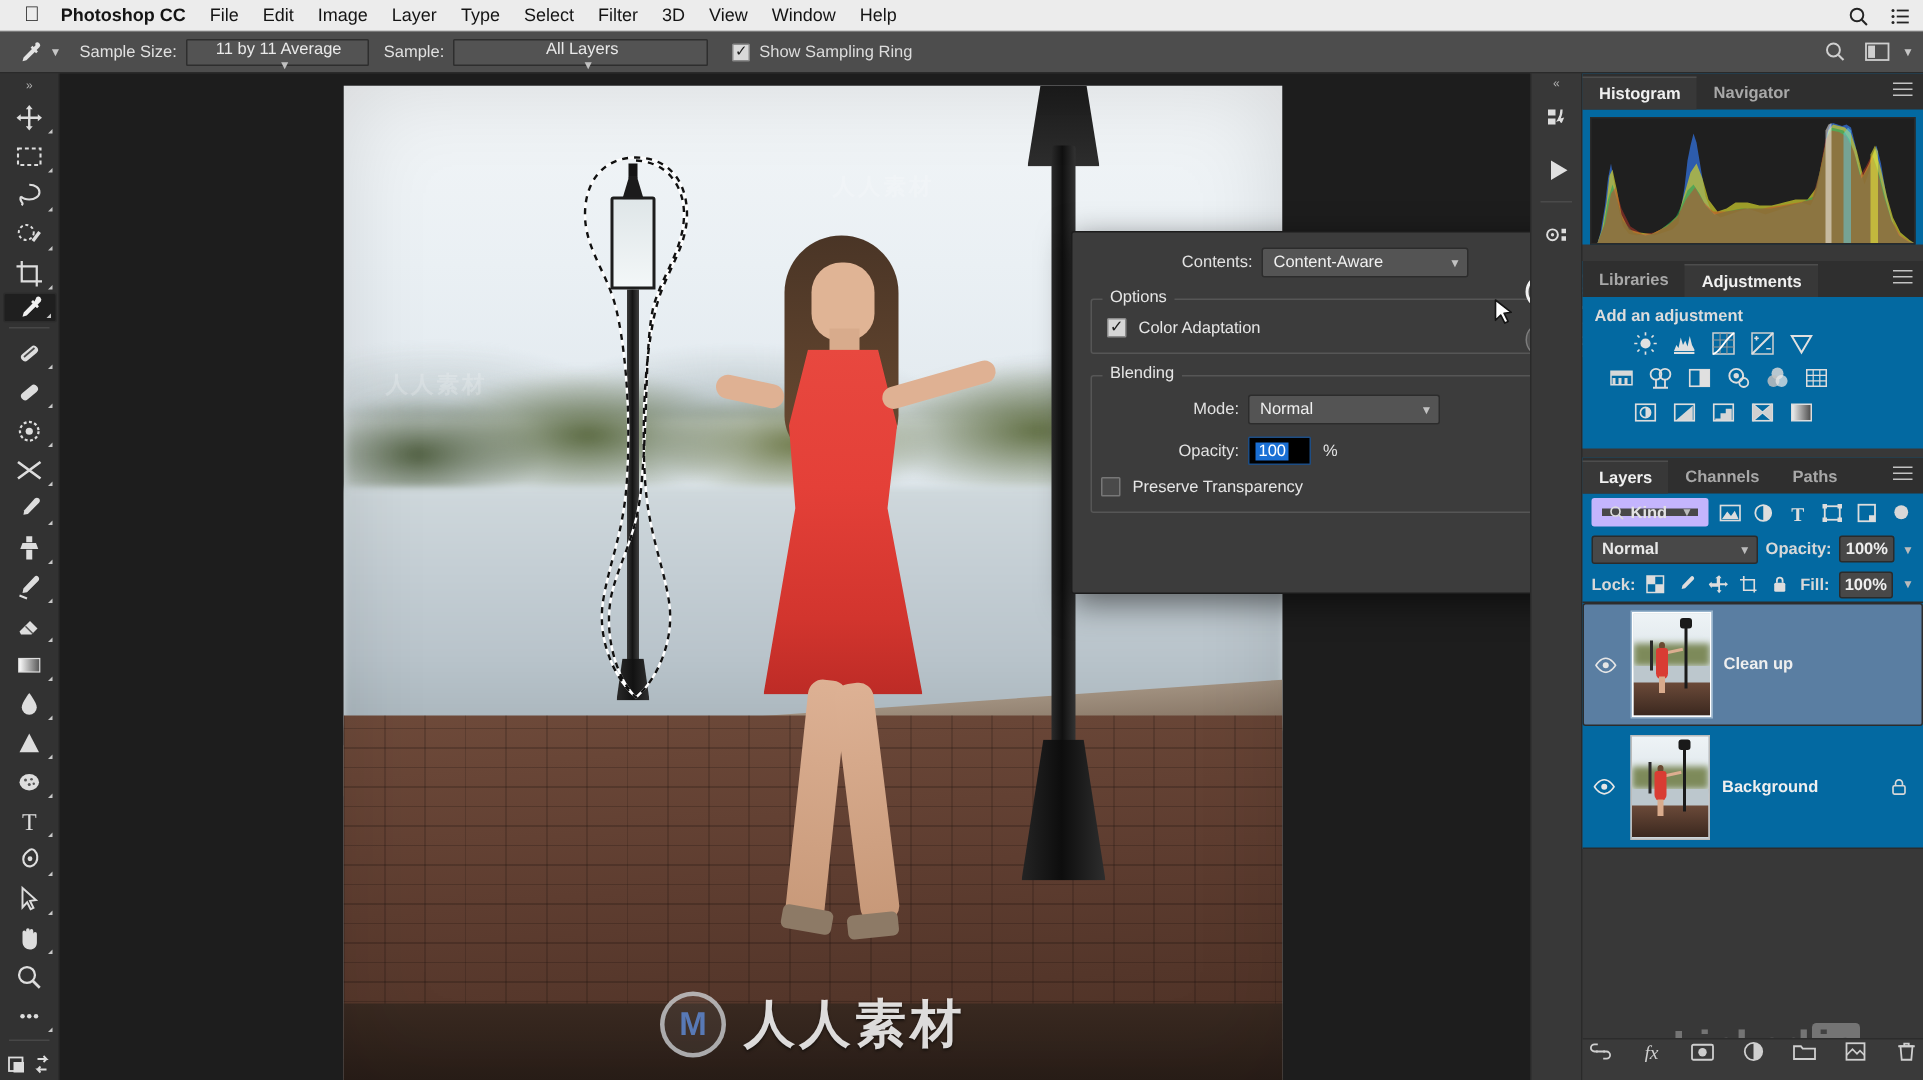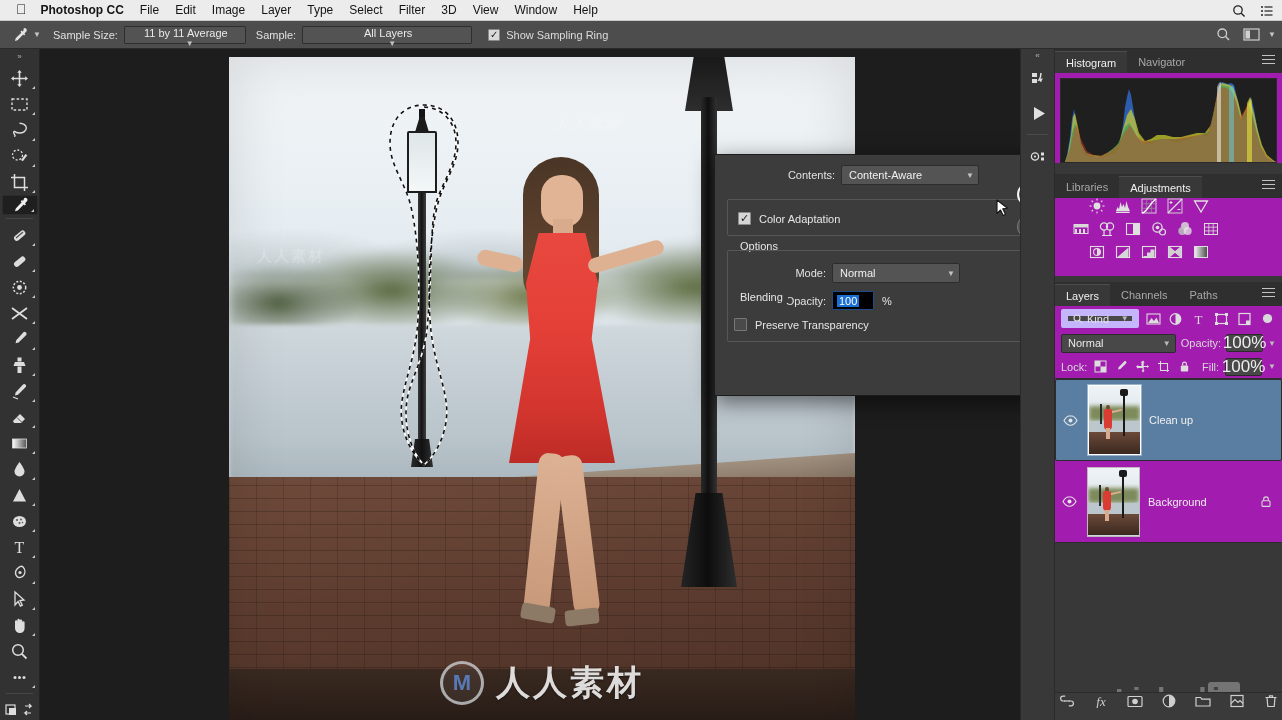--- a/index.html
+++ b/index.html
@@ -200,21 +200,21 @@
     height: 20px; display:flex; align-items:center; justify-content:space-between;
     padding: 0 4px 0 7px; color:#f0f0f0; font-size:11px;
   }
   .sel .vc { font-size: 8px; color:#c2c2c2; }
   .group {
     border: 1px solid #565656; border-radius: 2px; position: relative;
     margin-top: 14px; padding: 12px 10px 10px;
   }
   .group > .gtitle {
     position: absolute; top: -8px; left: 7px; background: #3c3c3c;
-    padding: 0 5px; color:#e6e6e6; font-size: 11px; margin-top: 48px;
+    padding: 0 5px; color:#e6e6e6; font-size: 11px;
   }
   .dcheck { display:flex; align-items:center; gap:8px; color:#e6e6e6; font-size:11px; }
   .dcbox { width:13px; height:13px; background:#d6d6d6; border:1px solid #8c8c8c;
     border-radius:1px; display:flex; align-items:center; justify-content:center;
     color:#1c1c1c; font-size:11px; line-height:1; }
   .dcbox.off { background:#4a4a4a; border-color:#777; color:transparent; }
   .opacity-field {
     width: 42px; height: 19px; background:#000000;
     border: 1px solid #1d4d84; border-radius: 1px;
     display:flex; align-items:center; padding: 0 4px; color:#fff; font-size:11px;
@@ -235,21 +235,21 @@
   .iconcol {
     position: absolute; top: 49px; left: 1020px; width: 35px; height: 671px;
     background: #383838; border-left: 1px solid #2a2a2a; border-right:1px solid #2a2a2a;
   }
   .ic-collapse { height:13px; display:flex; align-items:center; justify-content:center; color:#b4b4b4; font-size:8px; }
   .ic-item { width:35px; height: 34px; display:flex; align-items:center; justify-content:center; }
   .ic-sep { height:1px; background:#4a4a4a; margin: 4px 6px; }
 
   
   .dock { position: absolute; top: 49px; left: 1055px; width: 227px; height: 671px; background: #383838; }
-  .panel { background:#a21caf; }
+  .panel { background:#0369a1;font-weight:bold; }
   .ptabs { height: 24px; display:flex; align-items:flex-end; background:#2f2f2f; position:relative; }
   .ptab { height: 22px; padding: 0 11px; display:flex; align-items:center;
           font-size: 11px; color:#a8a8a8; }
   .ptab.active { background:#383838; color:#f0f0f0; border-top: 1px solid #4d4d4d; }
   .pmenu { position:absolute; right: 7px; top: 6px; width: 13px; height: 11px; }
   .pmenu i { display:block; height:1px; background:#c3c3c3; margin-bottom:3px; }
   .histo { margin: 5px 5px 0; height: 85px; background:#1f1f1f; border:1px solid #2a2a2a; position:relative; overflow:hidden; }
   .adj-head { padding: 7px 8px 4px; font-size: 11px; color:#dcdcdc; }
   .adj-rows { padding: 0 9px 9px; }
   .adj-row { display:flex; gap: 9px; margin-bottom: 7px; align-items:center; }
@@ -261,21 +261,21 @@
      font-size: 11px; color:#e2e2e2; }
   .kind-sel .vc { margin-left:auto; font-size:8px; color:#bbb; }
   .lf-ic { width: 17px; height: 17px; display:flex; align-items:center; justify-content:center; }
   .blend-row { height: 24px; display:flex; align-items:center; padding: 0 6px; gap: 5px; }
   .blend-sel { flex: 1 1 auto; height: 19px; background:#484848; border:1px solid #2b2b2b;
      border-radius:2px; display:flex; align-items:center; justify-content:space-between;
      padding: 0 4px 0 6px; font-size:11px; color:#e8e8e8; }
   .mini-label { font-size: 11px; color:#d8d8d8; white-space:nowrap; }
   .mini-field { width: 37px; height: 18px; background:#484848; border:1px solid #2b2b2b;
      border-radius:2px; display:flex; align-items:center; justify-content:center;
-     font-size:17px; color:#eee; }
+     font-size:11px; color:#eee; }
   .lock-row { height: 23px; display:flex; align-items:center; padding: 0 6px; gap: 6px; }
   .lock-ic { width: 15px; height: 15px; display:flex; align-items:center; justify-content:center; }
   .layer-list { border-top:1px solid #2c2c2c; }
   .layer {
     height: 82px; display:flex; align-items:center; gap: 8px; padding: 0 8px 0 4px;
     border-bottom: 1px solid #2c2c2c;
   }
   .layer.sel { background:#5a7ea2;justify-content:space-between; }
   .eye { width: 20px; display:flex; align-items:center; justify-content:center; }
   .thumb { width: 53px; height: 70px; border: 1px solid #bcbcbc; overflow:hidden; position:relative; background:#cdd6db; }
@@ -748,20 +748,21 @@
     <div class="panel" style="margin-top:11px">
       <div class="ptabs">
         <div class="ptab">Libraries</div>
         <div class="ptab active">Adjustments</div>
         <div class="pmenu">
             <i></i>
             <i></i>
             <i></i>
           </div>
       </div>
+      <div class="adj-head">Add an adjustment</div>
       <div class="adj-rows">
         <div class="adj-row" style="padding-left:24px">
           <span class="adj-ic">
             <svg width="16" height="16" viewBox="0 0 16 16">
                 <circle cx="8" cy="8" r="3.4" fill="#e0e0e0"></circle>
                 <g stroke="#e0e0e0" stroke-width="1.1">
                   <line x1="8" y1="0.5" x2="8" y2="2.6"></line>
                   <line x1="8" y1="13.4" x2="8" y2="15.5"></line>
                   <line x1="0.5" y1="8" x2="2.6" y2="8"></line>
                   <line x1="13.4" y1="8" x2="15.5" y2="8"></line>

